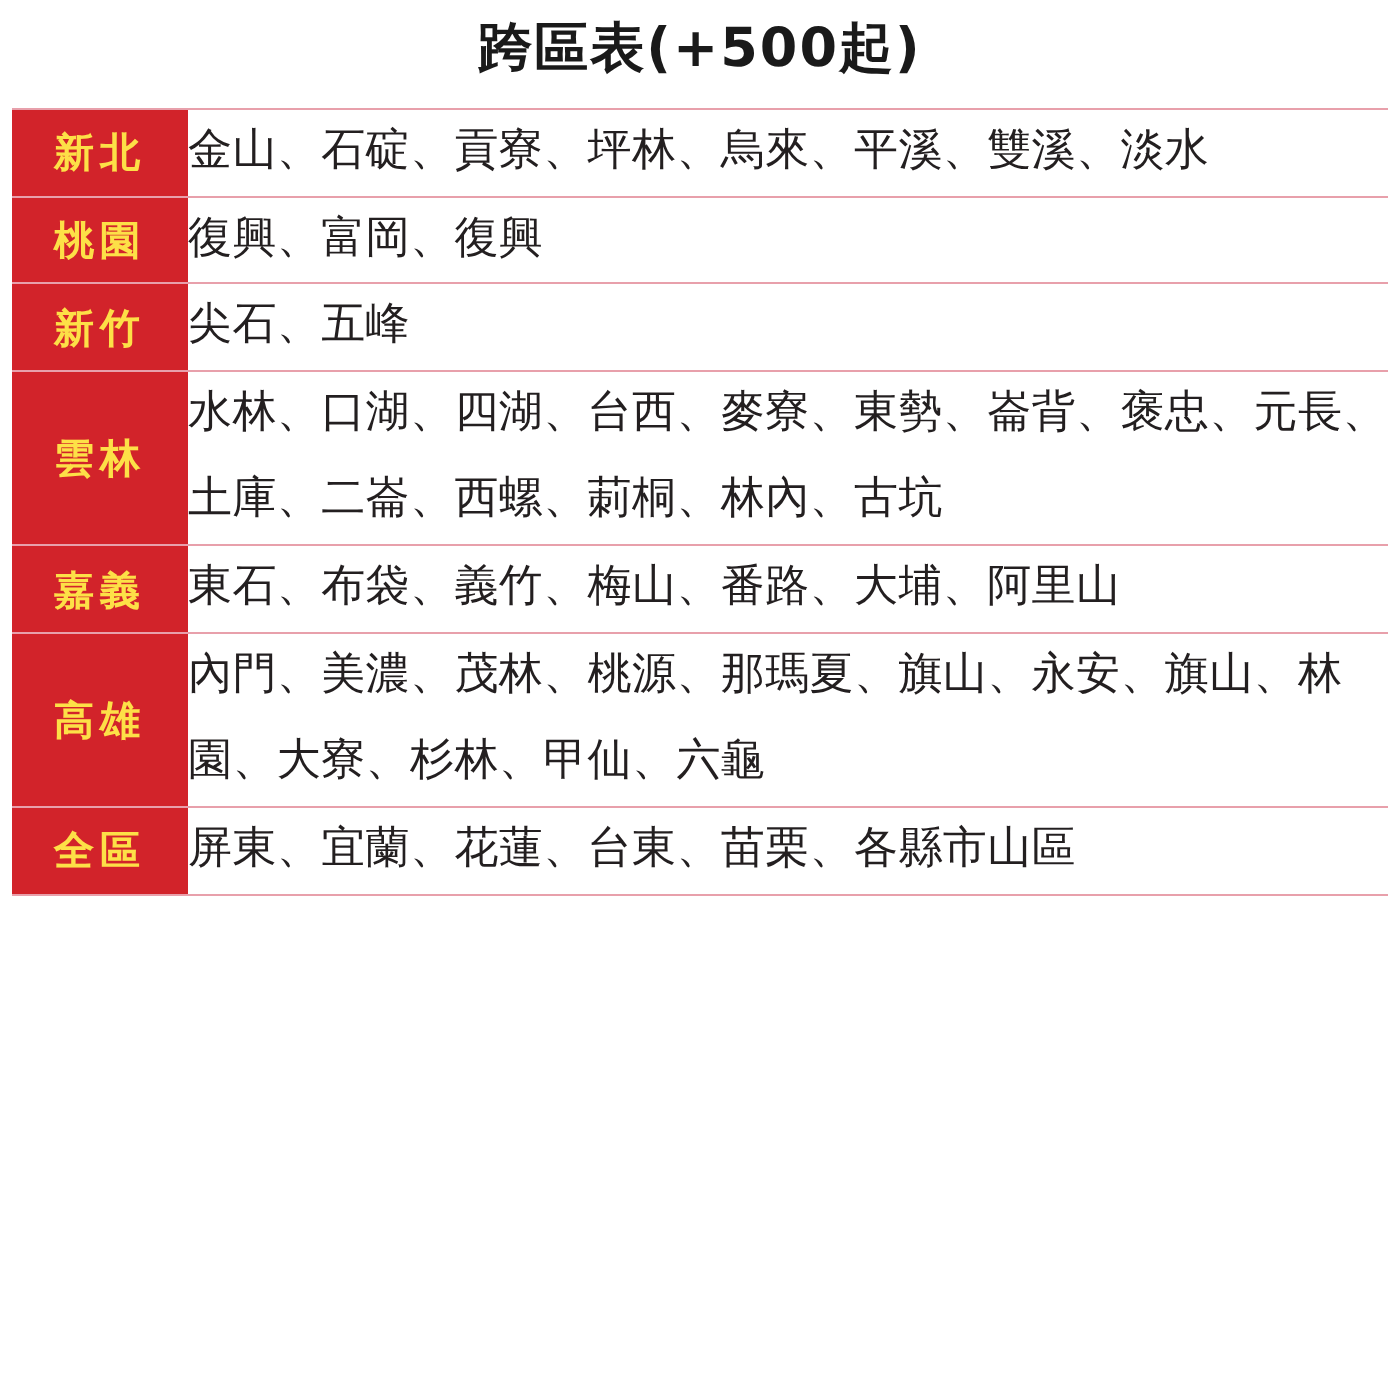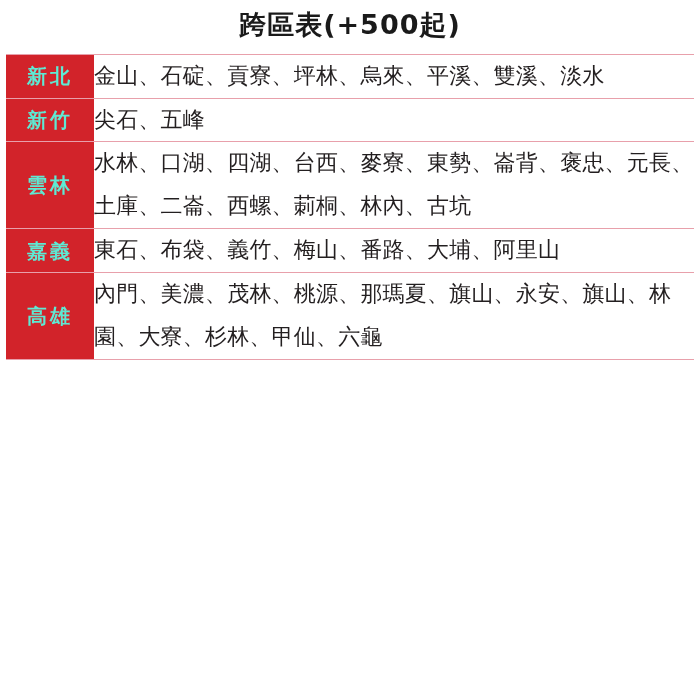--- a/index.html
+++ b/index.html
@@ -51,21 +51,21 @@
   }
 
   table.zone-table td {
     vertical-align: middle;
     padding: 0;
   }
 
   td.zone-name {
     width: 88px;
     background: #d2232a;
-    color: #5eead4;
+    color: #fde047;
     font-size: 20px;
     font-weight: bold;
     text-align: center;
     letter-spacing: 3px;
     padding: 8px 0;
     line-height: 1.3;
   }
 
   td.zone-areas {
     padding: 8px 10px 8px 14px;
@@ -88,32 +88,40 @@
   <div class="title">跨區表(+500起)</div>
 
   <div class="table-wrap">
     <table class="zone-table">
       <tbody>
         <tr>
           <td class="zone-name">新北</td>
           <td class="zone-areas">金山、石碇、貢寮、坪林、烏來、平溪、雙溪、淡水</td>
         </tr>
         <tr>
+          <td class="zone-name">桃園</td>
+          <td class="zone-areas">復興、富岡、復興</td>
+        </tr>
+        <tr>
           <td class="zone-name">新竹</td>
           <td class="zone-areas">尖石、五峰</td>
         </tr>
         <tr class="row-tall">
           <td class="zone-name">雲林</td>
           <td class="zone-areas">水林、口湖、四湖、台西、麥寮、東勢、崙背、褒忠、元長、土庫、二崙、西螺、莿桐、林內、古坑</td>
         </tr>
         <tr>
           <td class="zone-name">嘉義</td>
           <td class="zone-areas">東石、布袋、義竹、梅山、番路、大埔、阿里山</td>
         </tr>
         <tr class="row-tall">
           <td class="zone-name">高雄</td>
           <td class="zone-areas">內門、美濃、茂林、桃源、那瑪夏、旗山、永安、旗山、林園、大寮、杉林、甲仙、六龜</td>
         </tr>
+        <tr>
+          <td class="zone-name">全區</td>
+          <td class="zone-areas">屏東、宜蘭、花蓮、台東、苗栗、各縣市山區</td>
+        </tr>
       </tbody>
     </table>
   </div>
 
 </div>
 
 </body></html>

